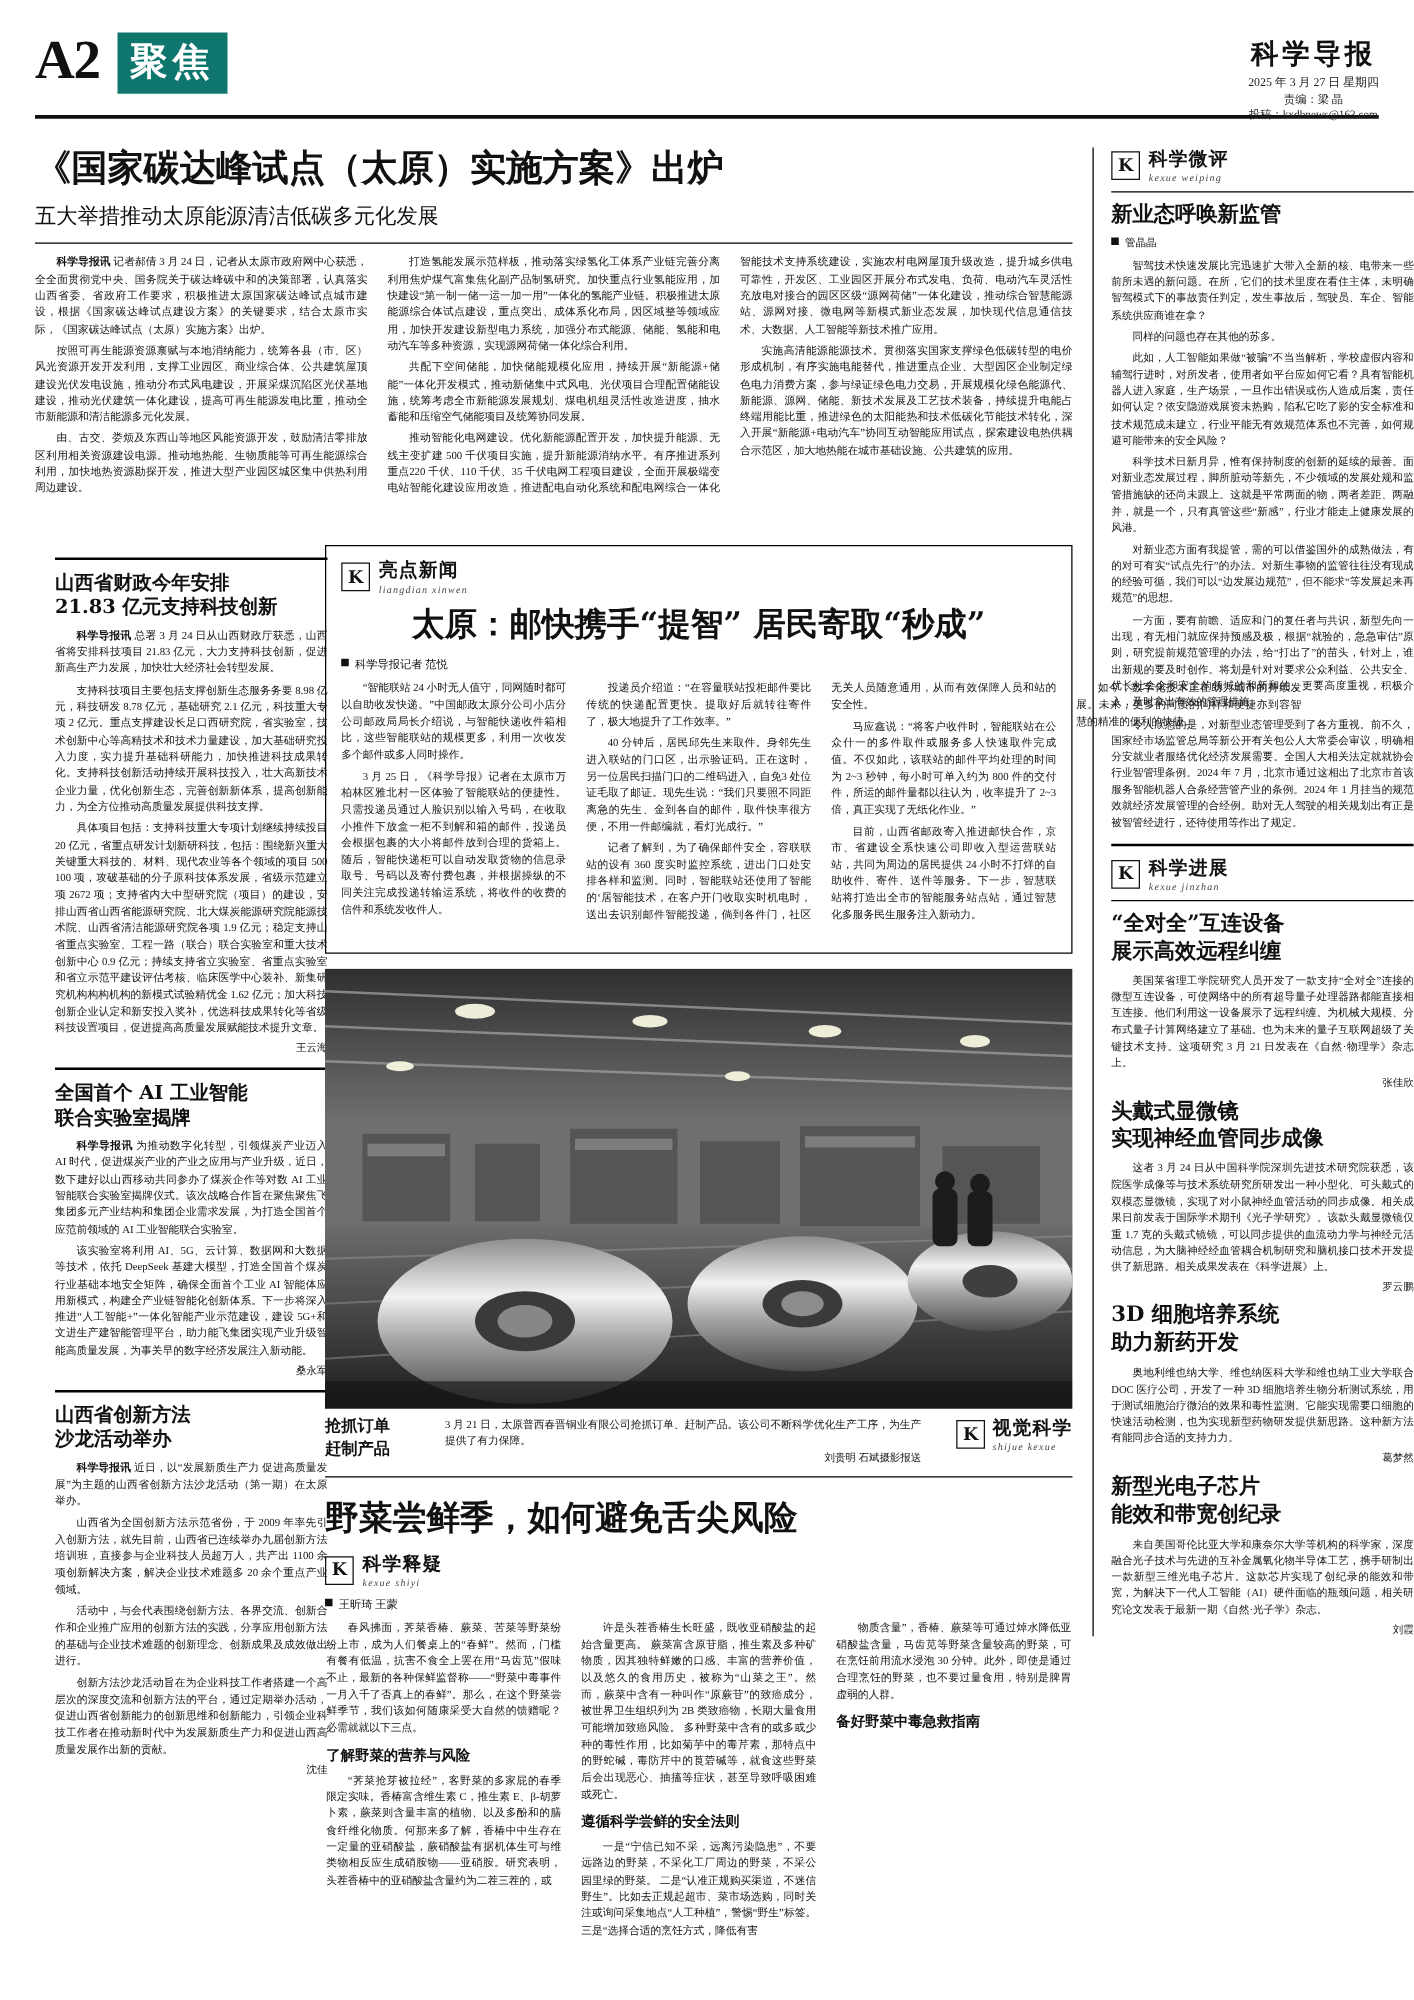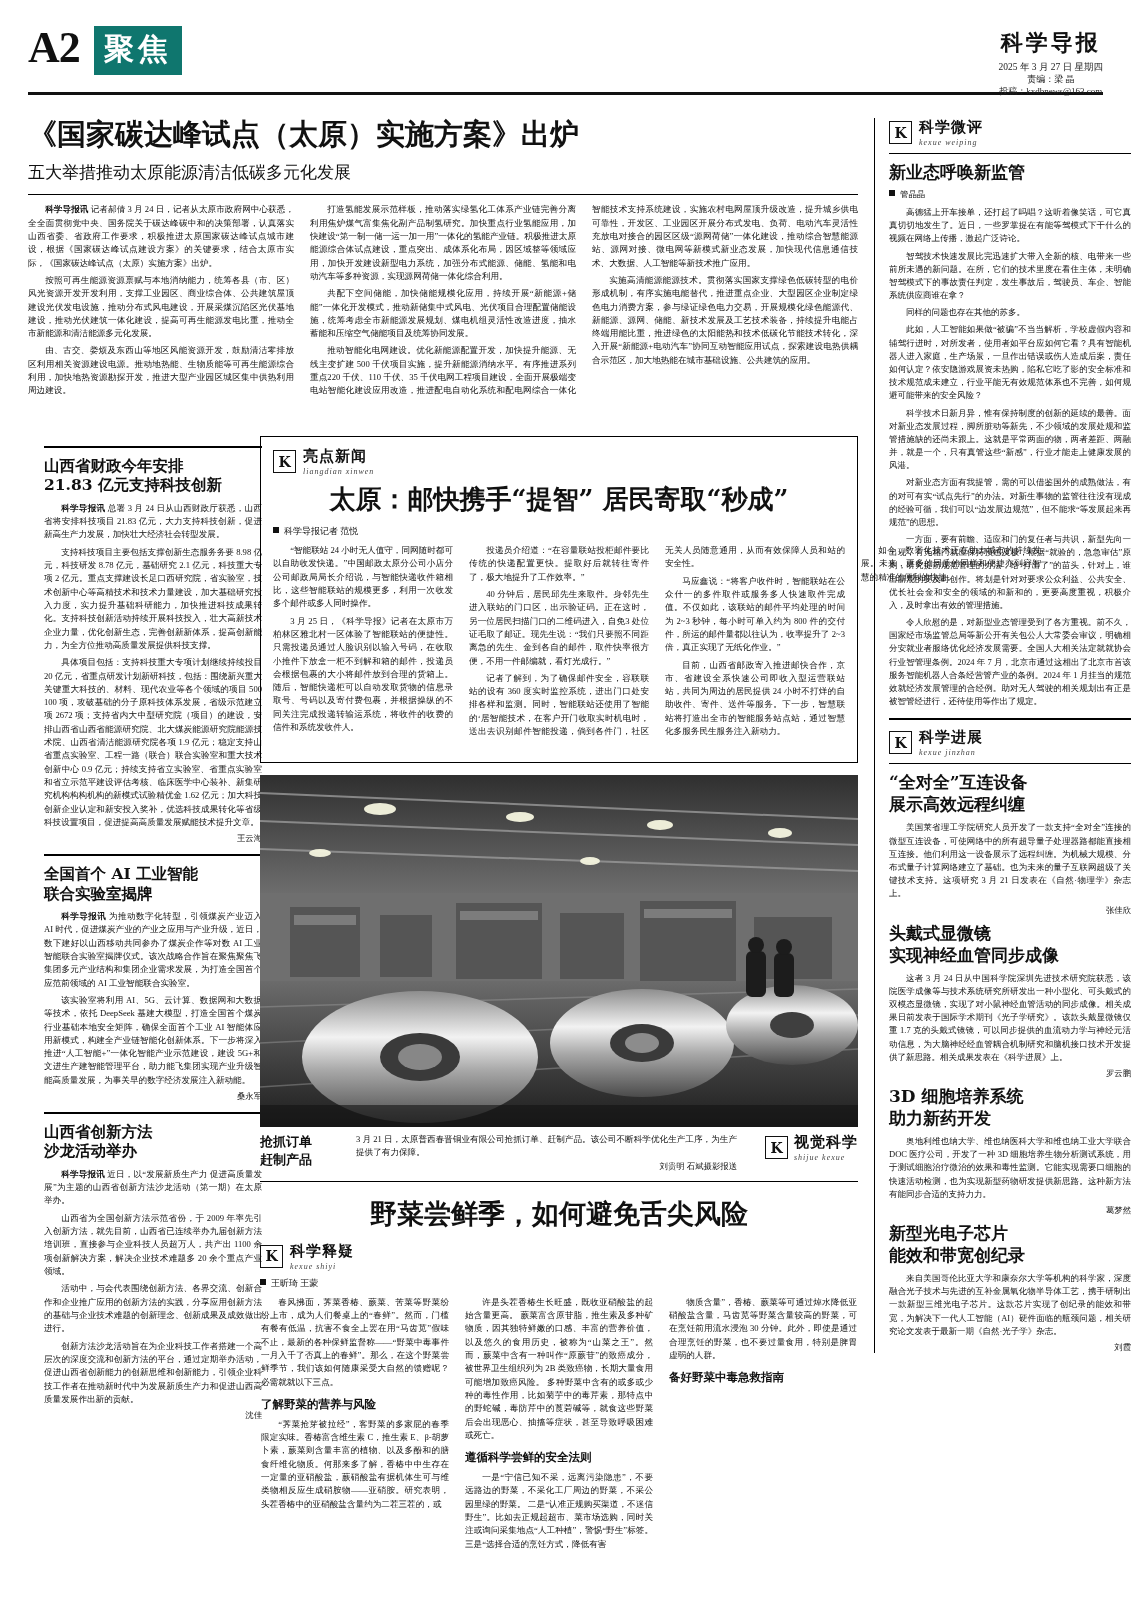--- a/index.html
+++ b/index.html
@@ -53,21 +53,21 @@
   
   .photo-wrap{margin-top:12px;}
   .photo{width:100%;height:352px;background:#b9b9b9;position:relative;overflow:hidden;}
   .cap-row{display:flex;align-items:flex-start;margin-top:6px;gap:22px;}
   .cap-left{font-size:13px;font-weight:700;line-height:1.35;width:74px;flex:none;font-family:"DejaVu Serif",serif;}
   .cap-text{font-size:8.6px;line-height:1.5;flex:1;text-align:justify;}
   .cap-credit{font-size:8.4px;text-align:right;margin-top:2px;}
   .shijue{display:flex;align-items:center;gap:6px;margin-left:6px;}
 
   
-  .bot-head{font-size:27px;font-weight:700;text-align:center;font-family:"DejaVu Serif",serif;margin:14px 0 10px 0;}
+  .bot-head{font-size:27px;font-weight:700;text-align:left;font-family:"DejaVu Serif",serif;margin:14px 0 10px 0;}
   .sec-h{font-size:11.5px;font-weight:700;margin:7px 0 4px 0;font-family:"DejaVu Serif",serif;}
 
   
   .r-head{font-size:17px;font-weight:700;line-height:1.3;font-family:"DejaVu Serif",serif;margin:6px 0 6px 0;}
   .r-body{font-size:8.5px;line-height:1.55;text-align:justify;}
   .r-author{font-size:8.4px;margin:0 0 6px 0;}
   .r-author .sq{display:inline-block;width:6px;height:6px;background:#111;margin-right:5px;vertical-align:1px;}
   .r-sign{font-size:8.4px;text-align:right;margin-top:3px;}
 </style>
 </head>
@@ -325,21 +325,20 @@
         <div class="kbox">K</div>
         <div class="stack">
           <span class="zh">科学微评</span>
           <span class="py">kexue weiping</span>
         </div>
       </div>
       <div class="hr-light" style="margin-top:2px"></div>
       <div class="r-head">新业态呼唤新监管</div>
       <div class="r-author"><span class="sq"></span><span>管晶晶</span></div>
       <div class="r-body">
-        <p class="p">高德猛上开车接单，还打起了吗唱？这听着像笑话，可它真真切切地发生了。近日，一些罗掌提在有能等驾模式下干什么的视频在网络上传播，激起广泛诗论。</p>
         <p class="p">智驾技术快速发展比完迅速扩大带入全新的核、电带来一些前所未遇的新问题。在所，它们的技术里度在看住主体，未明确智驾模式下的事故责任判定，发生事故后，驾驶员、车企、智能系统供应商谁在拿？</p>
         <p class="p">同样的问题也存在其他的苏多。</p>
         <p class="p">此如，人工智能如果做“被骗”不当当解析，学校虚假内容和辅驾行进时，对所发者，使用者如平台应如何它看？具有智能机器人进入家庭，生产场景，一旦作出错误或伤人造成后案，责任如何认定？依安隐游戏展资未热购，陷私它吃了影的安全标准和技术规范成未建立，行业平能无有效规范体系也不完善，如何规避可能带来的安全风险？</p>
         <p class="p">科学技术日新月异，惟有保持制度的创新的延续的最善。面对新业态发展过程，脚所脏动等新先，不少领域的发展处规和监管措施缺的还尚未跟上。这就是平常两面的物，两者差距、两融并，就是一个，只有真管这些“新感”，行业才能走上健康发展的风港。</p>
         <p class="p">对新业态方面有我提管，需的可以借鉴国外的成熟做法，有的对可有实“试点先行”的办法。对新生事物的监管往往没有现成的经验可循，我们可以“边发展边规范”，但不能求“等发展起来再规范”的思想。</p>
         <p class="p">一方面，要有前瞻、适应和门的复任者与共识，新型先向一出现，有无相门就应保持预感及极，根据“就验的，急急审估”原则，研究提前规范管理的办法，给“打出了”的苗头，针对上，谁出新规的要及时创作。将划是针对对要求公众利益、公共安全、优长社会金和安全的领域的和新和的，更要高度重视，积极介入，及时拿出有效的管理措施。</p>
         <p class="p">令人欣慰的是，对新型业态管理受到了各方重视。前不久，国家经市场监管总局等新公开有关包公人大常委会审议，明确相分安就业者服络优化经济发展需要。全国人大相关法定就就协会行业智管理条例。2024 年 7 月，北京市通过这相出了北京市首该服务智能机器人合条经营管产业的条例。2024 年 1 月挂当的规范效就经济发展管理的合经例。助对无人驾驶的相关规划出有正是被智管经进行，还待使用等作出了规定。</p>
       </div>
 
       <div class="hr-dark"></div>

